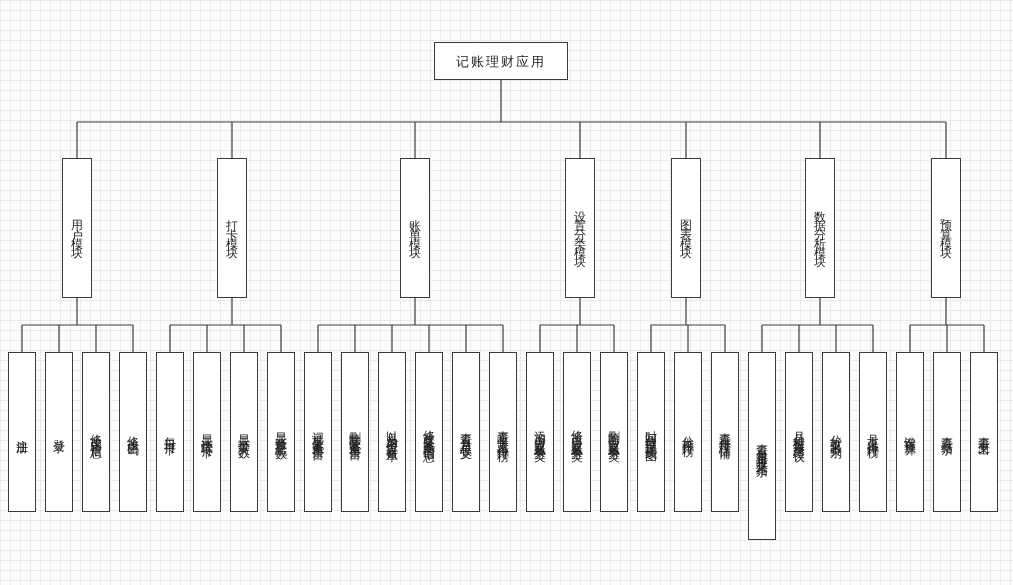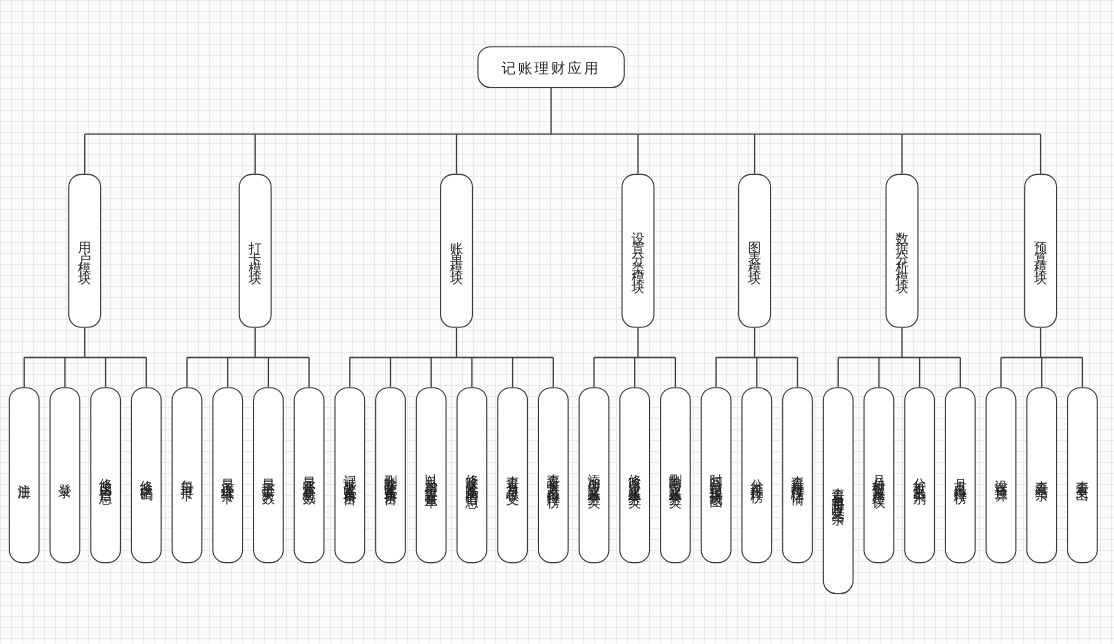--- a/index.html
+++ b/index.html
@@ -14,21 +14,21 @@
     background-image:
       linear-gradient(#e9e9e9 1px, transparent 1px),
       linear-gradient(90deg, #e9e9e9 1px, transparent 1px);
     background-size: 10px 10px;
   }
   svg.connectors { position: absolute; left: 0; top: 0; }
   .node {
     position: absolute; box-sizing: border-box;
     background: #ffffff;
     border: 1.5px solid #3a3a3a;
-    border-radius: 12px;
+    border-radius: 0;
     display: flex; align-items: center; justify-content: center;
     color: #1f1f1f; font-size: 12px; line-height: 1;
     z-index: 2;
   }
   .root {
     left: 434px; top: 42px; width: 134px; height: 38px;
     font-size: 13px; letter-spacing: 2px;
   }
   .module {
     top: 158px; width: 30px; height: 140px;

